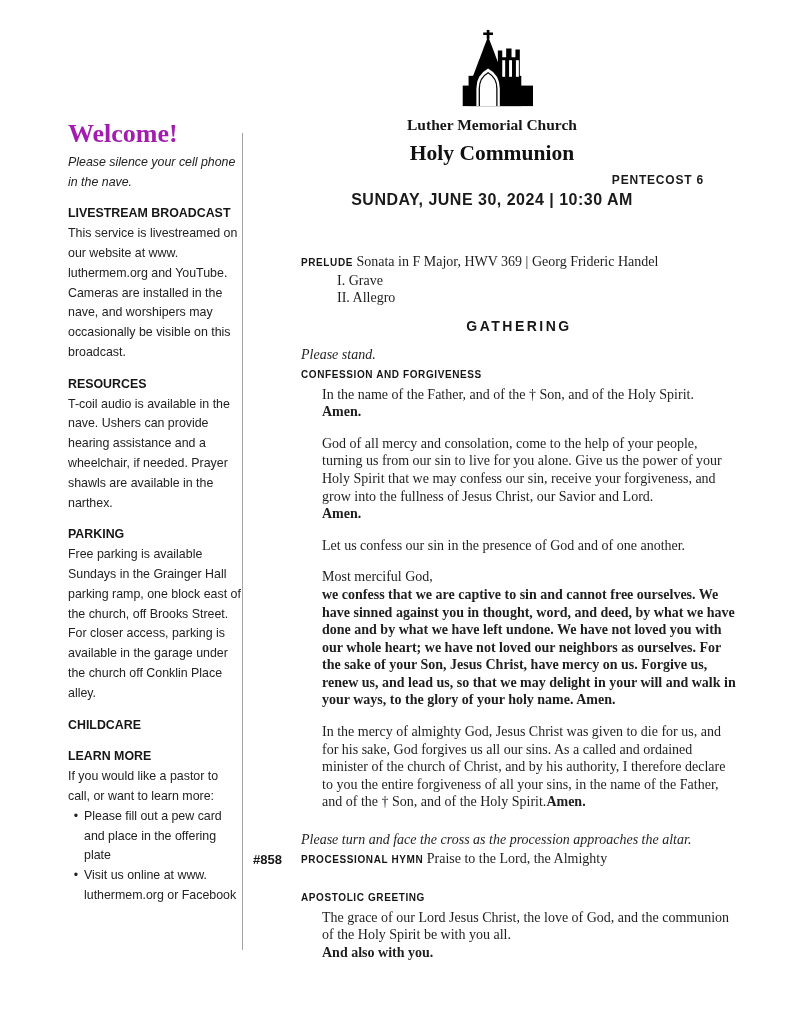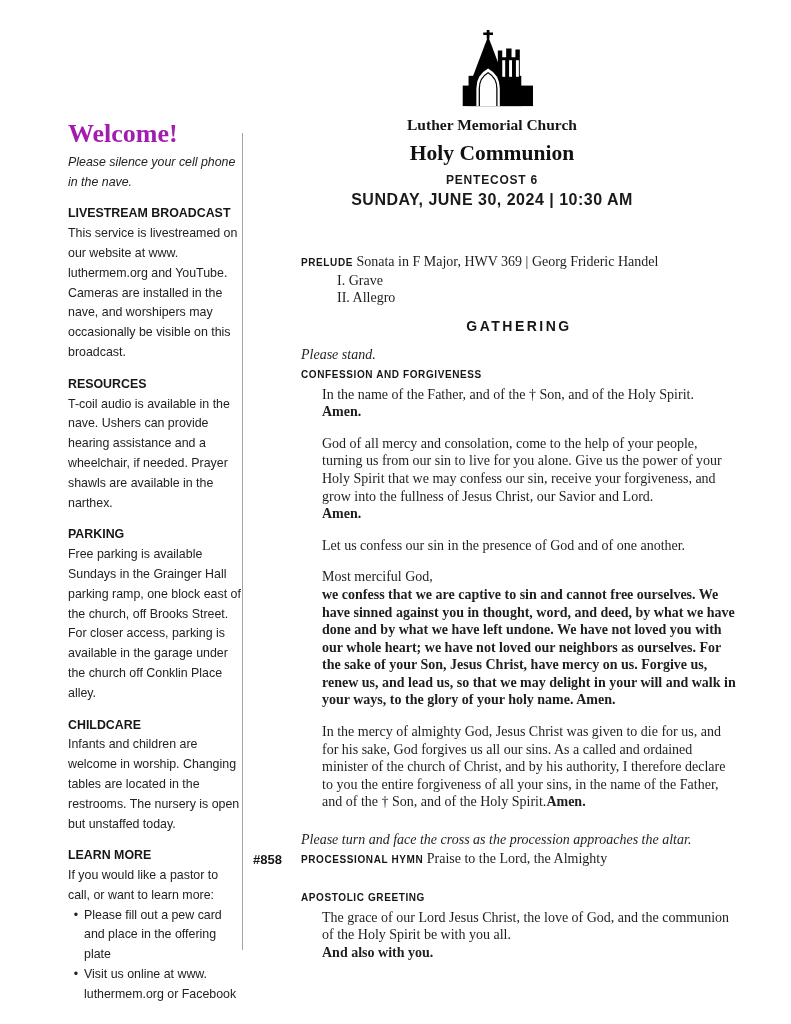--- a/index.html
+++ b/index.html
@@ -6,21 +6,21 @@
   .page {
     position:relative; width:791px; height:1024px; background:#ffffff;
     font-family:"Liberation Serif", serif; color:#1e1e1e; overflow:hidden;
   }
 
   
   .masthead { position:absolute; left:280px; top:28px; width:424px; text-align:center; }
   .church-icon svg { width:82px; height:82px; display:inline-block; }
   .church-name { font-family:"Liberation Serif",serif; font-weight:bold; font-size:15.5px; color:#151515; margin-top:2px; }
   .service-title { font-family:"Liberation Serif",serif; font-weight:bold; font-size:21.5px; color:#111; margin-top:7px; }
-  .season { font-family:"Liberation Sans",sans-serif; font-weight:bold; font-size:12px; letter-spacing:0.8px; color:#1a1a1a; margin-top:7px; }
+  .season { font-family:"Liberation Sans",sans-serif; font-weight:bold; font-size:12px; letter-spacing:0.8px; color:#1a1a1a; margin-top:7px;text-align:right; }
   .datetime { font-family:"Liberation Sans",sans-serif; font-weight:bold; font-size:16px; letter-spacing:0.5px; color:#1a1a1a; margin-top:4px; }
 
   
   .sidebar {
     position:absolute; left:68px; top:124px; width:174px;
     font-family:"Liberation Sans",sans-serif; font-size:12.4px; line-height:19.8px; color:#222;
   }
   .sidebar h1 { font-family:"Liberation Serif",serif; font-weight:bold; font-size:26px; color:#a21caf; margin:0 0 9px 0; }
   .sidebar .note { font-style:italic; margin:0 0 12px 0; }
   .sb-section { margin:0 0 12px 0; }
@@ -94,21 +94,20 @@
       <div class="sb-body">T-coil audio is available in the nave. Ushers can provide hearing assistance and a wheelchair, if needed. Prayer shawls are available in the narthex.</div>
     </div>
 
     <div class="sb-section">
       <div class="sb-heading">PARKING</div>
       <div class="sb-body">Free parking is available Sundays in the Grainger Hall parking ramp, one block east of the church, off Brooks Street. For closer access, parking is available in the garage under the church off Conklin Place alley.</div>
     </div>
 
     <div class="sb-section">
       <div class="sb-heading">CHILDCARE</div>
-      <div class="sb-body">Infants and children are welcome in worship. Changing tables are located in the restrooms. The nursery is open but unstaffed today.</div>
     </div>
 
     <div class="sb-section">
       <div class="sb-heading">LEARN MORE</div>
       <div class="sb-body">If you would like a pastor to call, or want to learn more:</div>
       <div class="bullet-row">
         <span class="marker">•</span>
         <span class="btext">Please fill out a pew card and place in the offering plate</span>
       </div>
       <div class="bullet-row">

